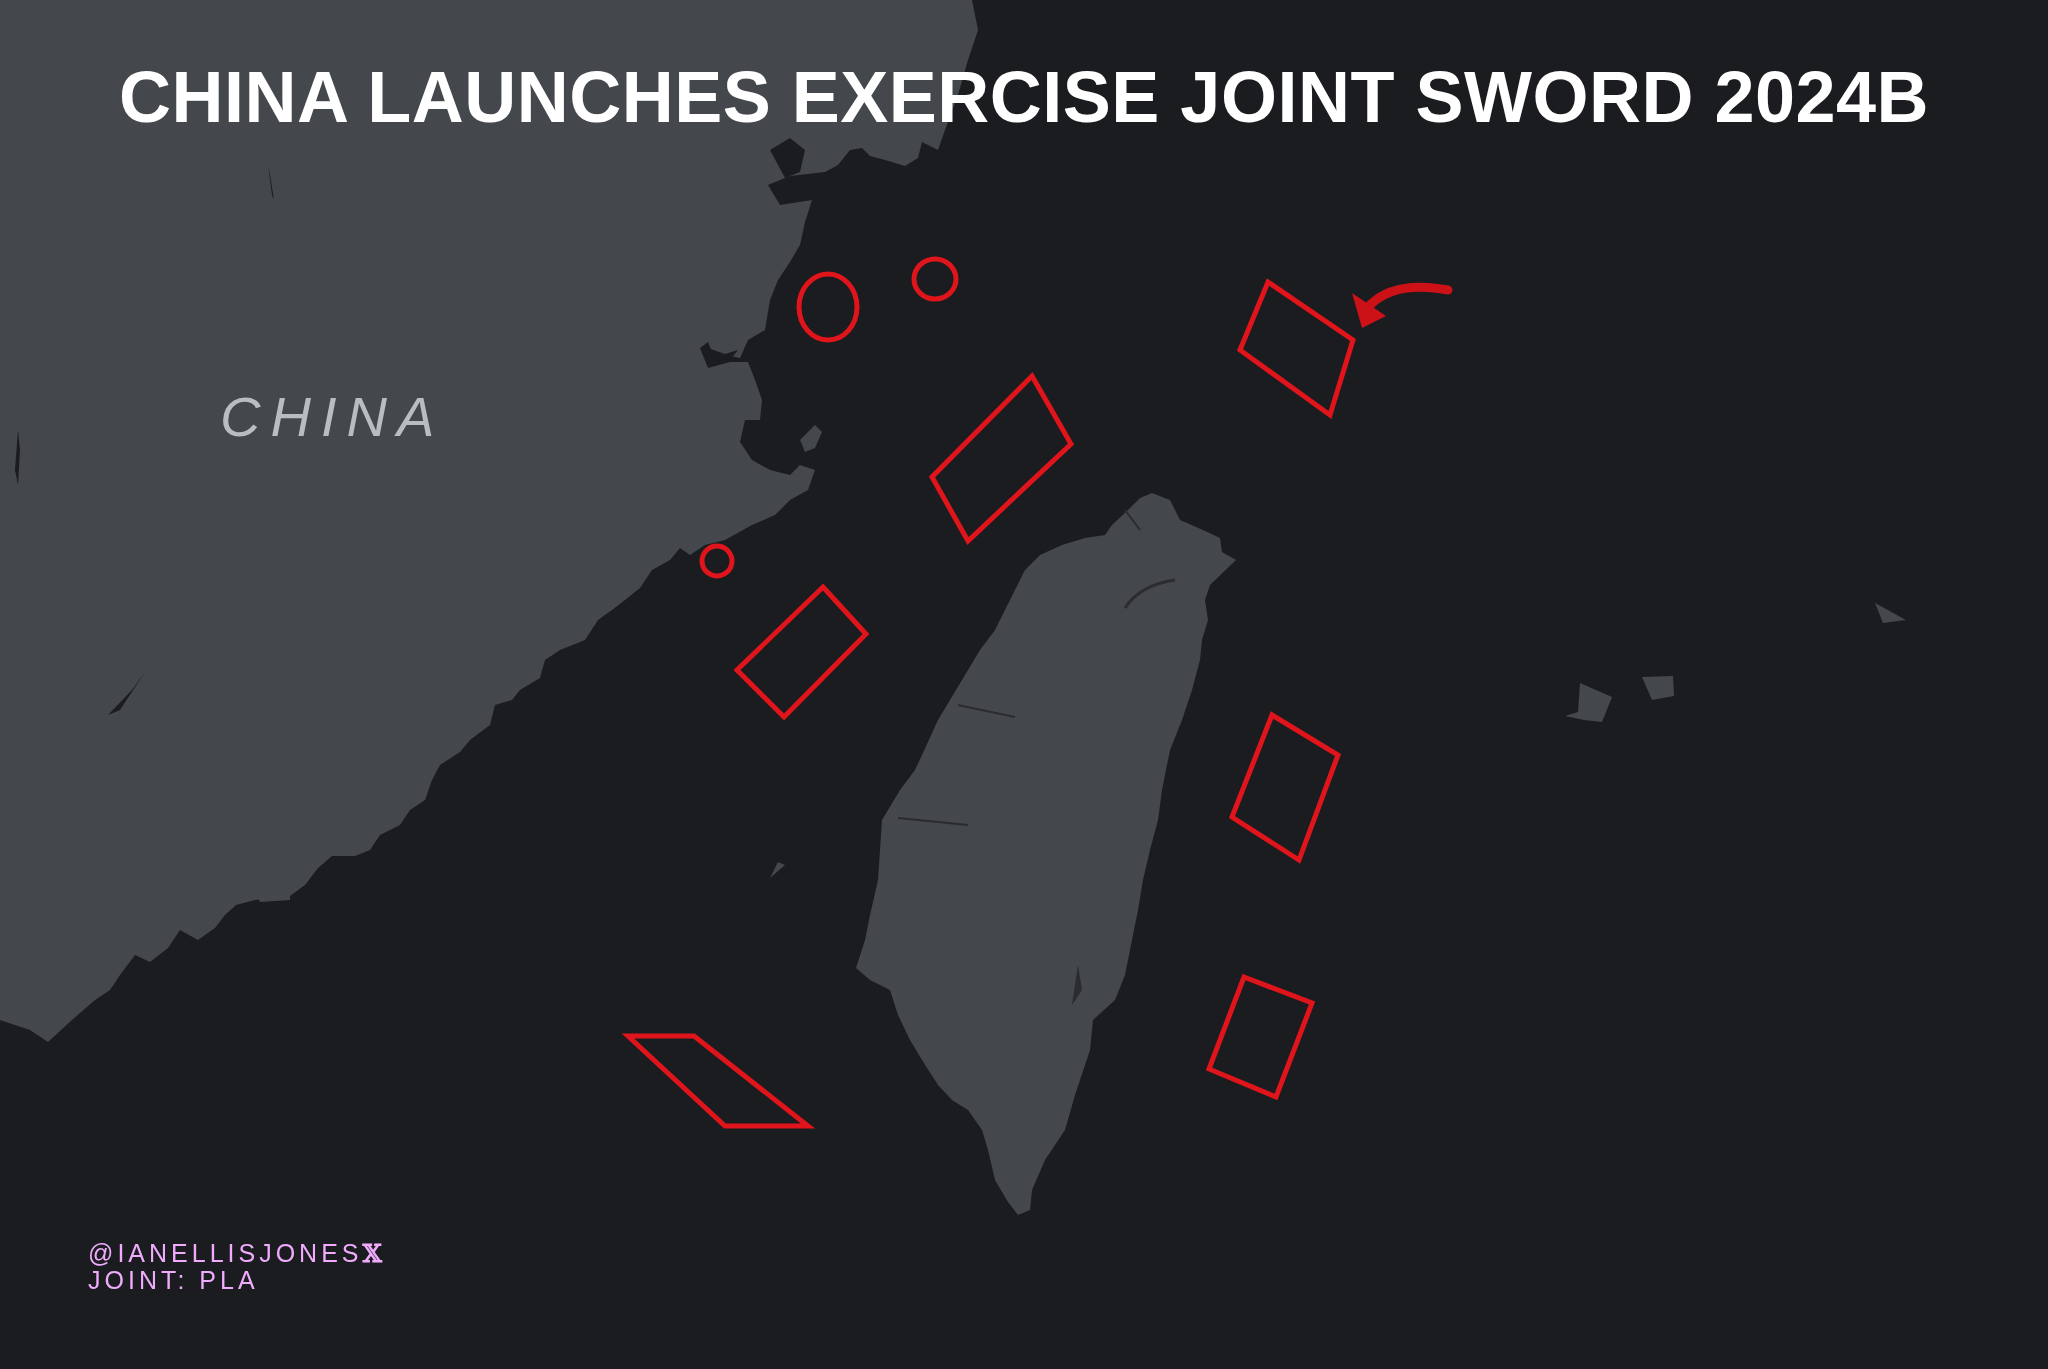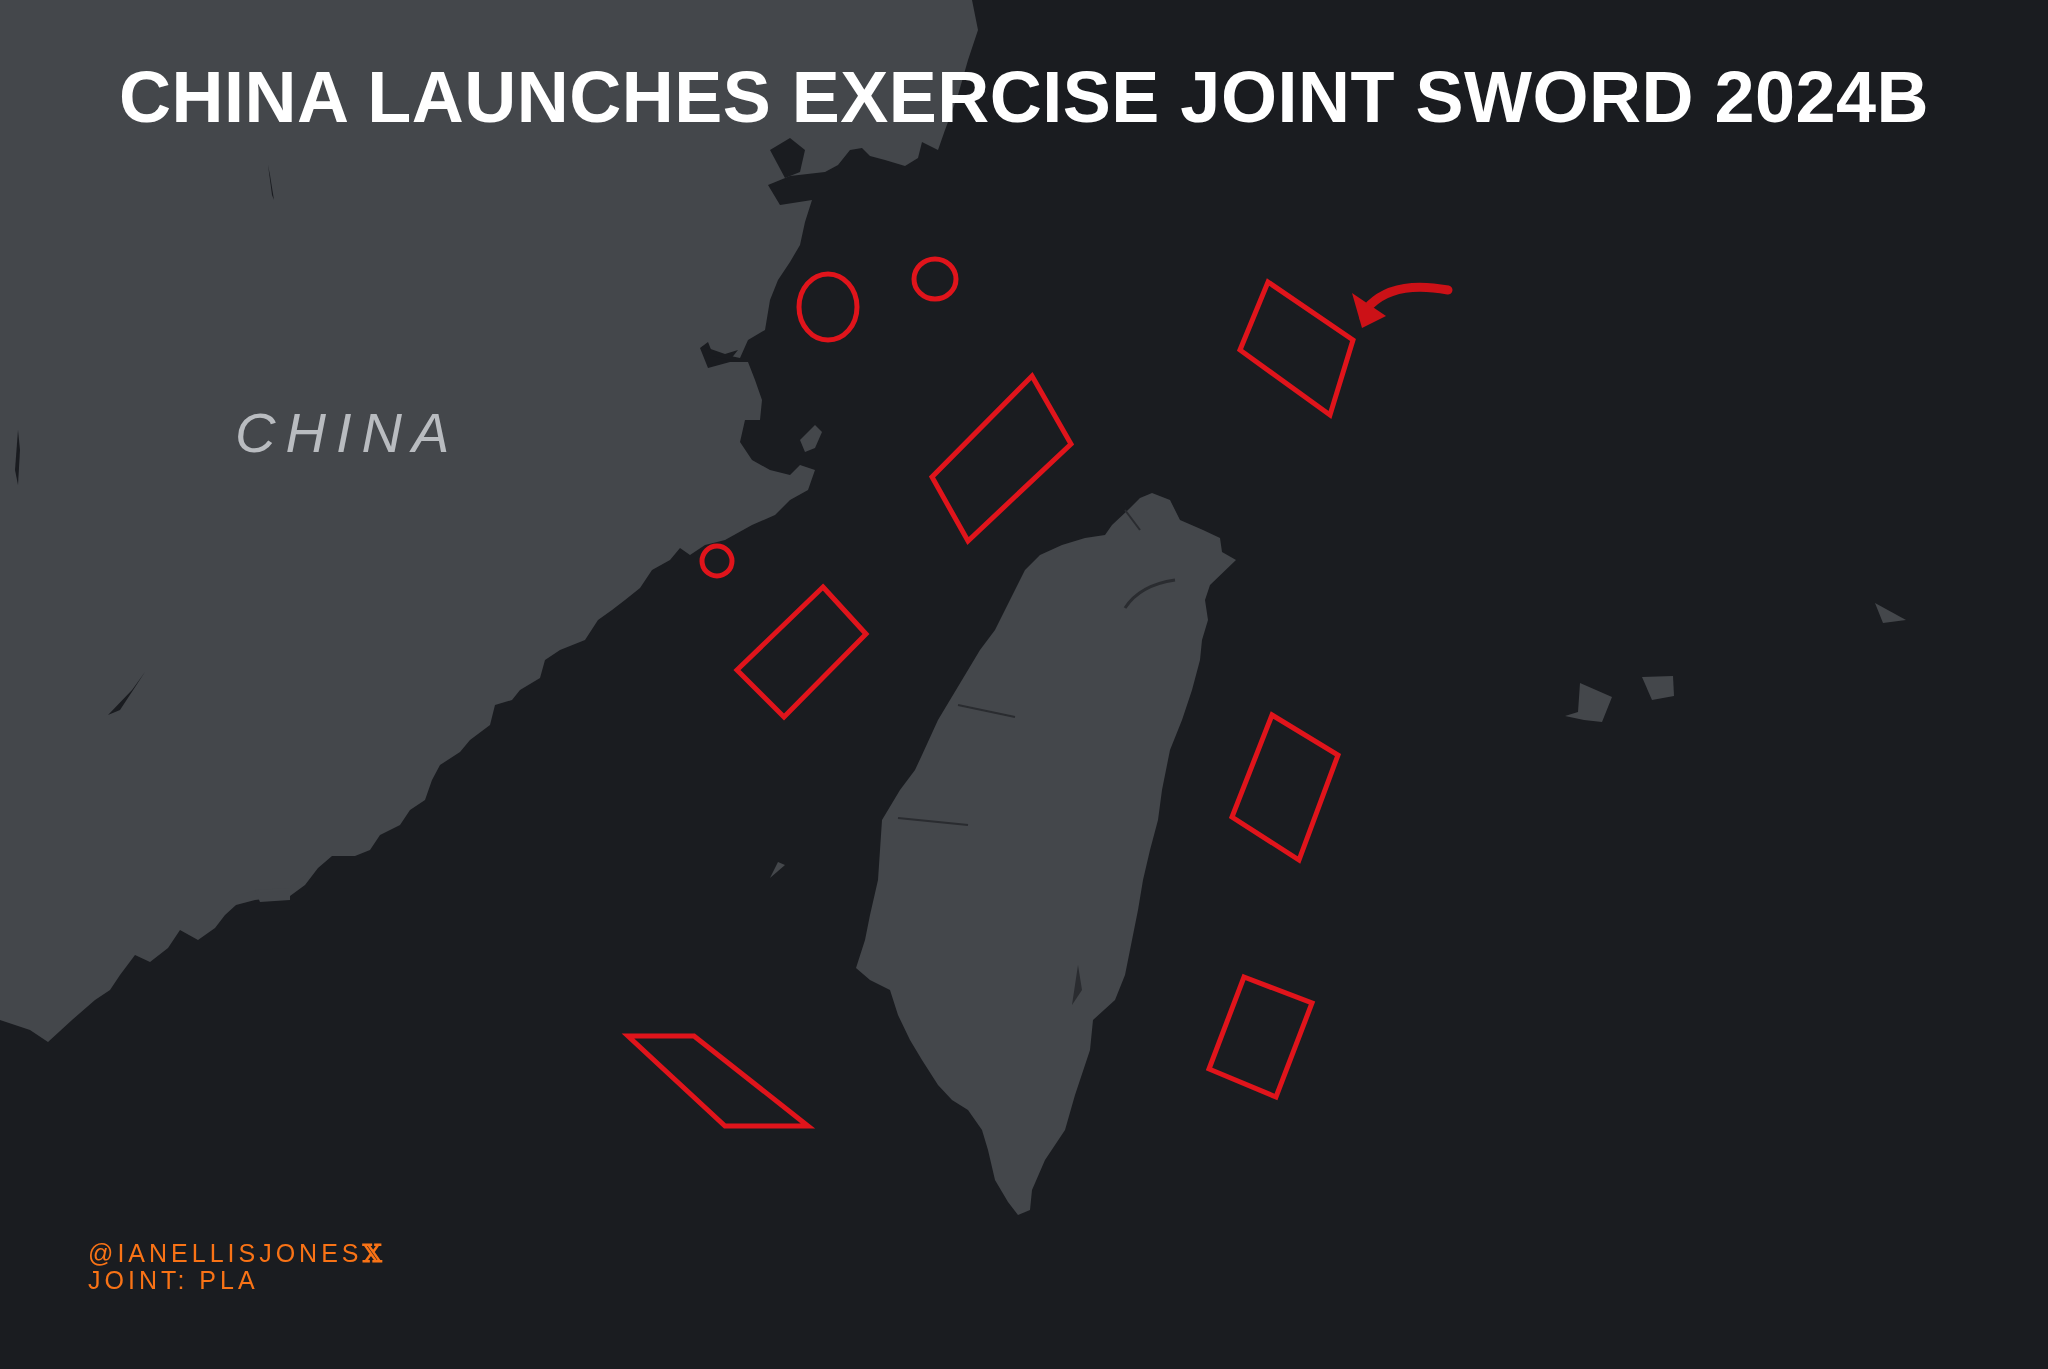--- a/index.html
+++ b/index.html
@@ -14,21 +14,21 @@
   .region-label {
     position: absolute; color: #b9bcc0; font-style: italic; font-size: 56px;
     letter-spacing: 10px; font-family: "Liberation Sans", sans-serif;
   }
   .annotation {
     position: absolute; left: 1460px; top: 276px; color: #cc1117;
     font-weight: 700; font-style: italic; font-size: 33px; line-height: 37px;
     font-family: "Liberation Sans", sans-serif;
   }
   .credits {
-    position: absolute; left: 88px; top: 1240px; color: #f97316;
+    position: absolute; left: 88px; top: 1240px; color: #f0abfc;
     font-size: 25px; line-height: 27px; letter-spacing: 4px;
     font-family: "Liberation Sans", sans-serif;
   }
   .x-icon { font-family: "DejaVu Serif", serif; font-weight: 700; letter-spacing: 0; }
 </style>
 </head>
 <body>
 
 <div id="map-root">
   <svg width="2048" height="1369" viewBox="0 0 2048 1369">
@@ -86,21 +86,21 @@
       </g>
 
     <g>
       <path d="M1448,290 Q1395,280 1370,305 L1364,318" fill="none" stroke="#cc1117" stroke-width="9" stroke-linecap="round"></path>
       <path d="M1352,293 L1362,328 L1386,316 Z" fill="#cc1117"></path>
     </g>
   </svg>
 
   <div class="title">CHINA LAUNCHES EXERCISE JOINT SWORD 2024B</div>
 
-  <div class="region-label" style="left:235px; top:384px;margin-top:16px;">CHINA</div>
+  <div class="region-label" style="left:220px; top:384px;">CHINA</div>
 
 
   <div class="credits">
     <div>
       <span>@IANELLISJONES</span><span class="x-icon">𝕏</span>
     </div>
     <div>JOINT: PLA</div>
   </div>
 </div>
 

